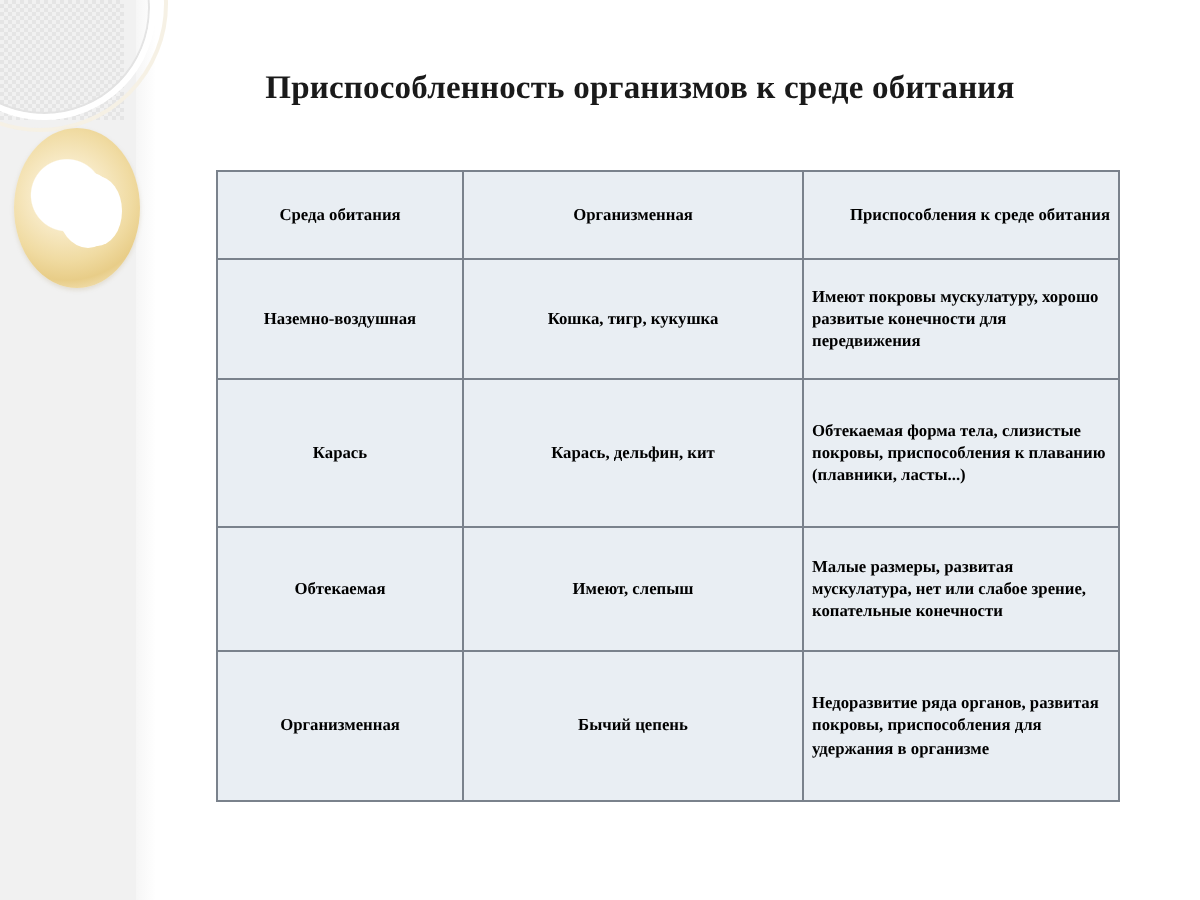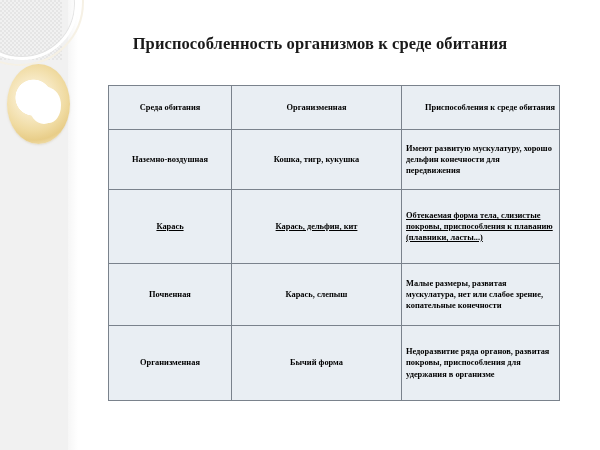--- a/index.html
+++ b/index.html
@@ -155,21 +155,21 @@
   }
   th.col-hab  { width: 114px; }
   th.col-rep  { width: 161px; }
   th.col-adapt{ width: 149px; text-align: right; }
 
   .c-center { text-align: center; }
   .c-left   { text-align: left; padding-left: 6px; }
 
   tr.hdr td, tr.hdr th { height: 37px; }
   tr.r1 td { height: 53px; }
-  tr.r2 td { height: 67px; text-decoration: underline; }
+  tr.r2 td { height: 67px; }
   tr.r3 td { height: 55px; font-family: Liberation Serif, serif; }
   tr.r4 td { height: 68px; }
 
   
   td.adapt { vertical-align: top; padding-top: 4px; }
 </style>
 </head>
 <body>
 
 <div id="slide">
@@ -189,37 +189,37 @@
       <tbody>
         <tr class="hdr">
           <th class="col-hab c-center">Среда обитания</th>
           <th class="col-rep c-center">Организменная</th>
           <th class="col-adapt c-center adapt">Приспособления к среде обитания</th>
         </tr>
 
         <tr class="r1">
           <td class="c-center">Наземно-воздушная</td>
           <td class="c-center">Кошка, тигр, кукушка</td>
-          <td class="c-left adapt">Имеют развитую мускулатуру, хорошо дельфин конечности для передвижения</td>
+          <td class="c-left adapt">Имеют покровы мускулатуру, хорошо развитые конечности для передвижения</td>
         </tr>
 
         <tr class="r2">
           <td class="c-center">Карась</td>
           <td class="c-center">Карась, дельфин, кит</td>
           <td class="c-left adapt">Обтекаемая форма тела, слизистые покровы, приспособления к плаванию (плавники, ласты...)</td>
         </tr>
 
         <tr class="r3">
-          <td class="c-center">Почвенная</td>
-          <td class="c-center">Карась, слепыш</td>
+          <td class="c-center">Обтекаемая</td>
+          <td class="c-center">Имеют, слепыш</td>
           <td class="c-left adapt">Малые размеры, развитая мускулатура, нет или слабое зрение, копательные конечности</td>
         </tr>
 
         <tr class="r4">
           <td class="c-center">Организменная</td>
-          <td class="c-center">Бычий форма</td>
+          <td class="c-center">Бычий цепень</td>
           <td class="c-left adapt">Недоразвитие ряда органов, развитая покровы, приспособления для удержания в организме</td>
         </tr>
       </tbody>
     </table>
   </div>
 
 </div>
 
 </body></html>

